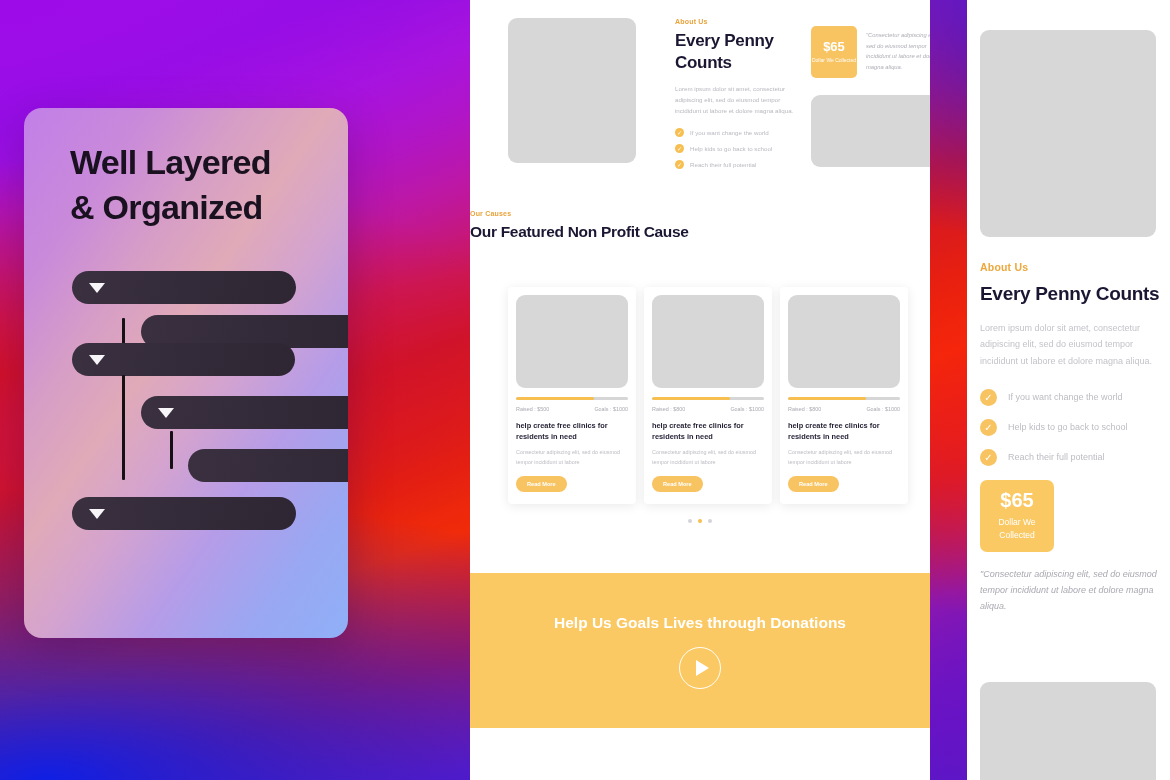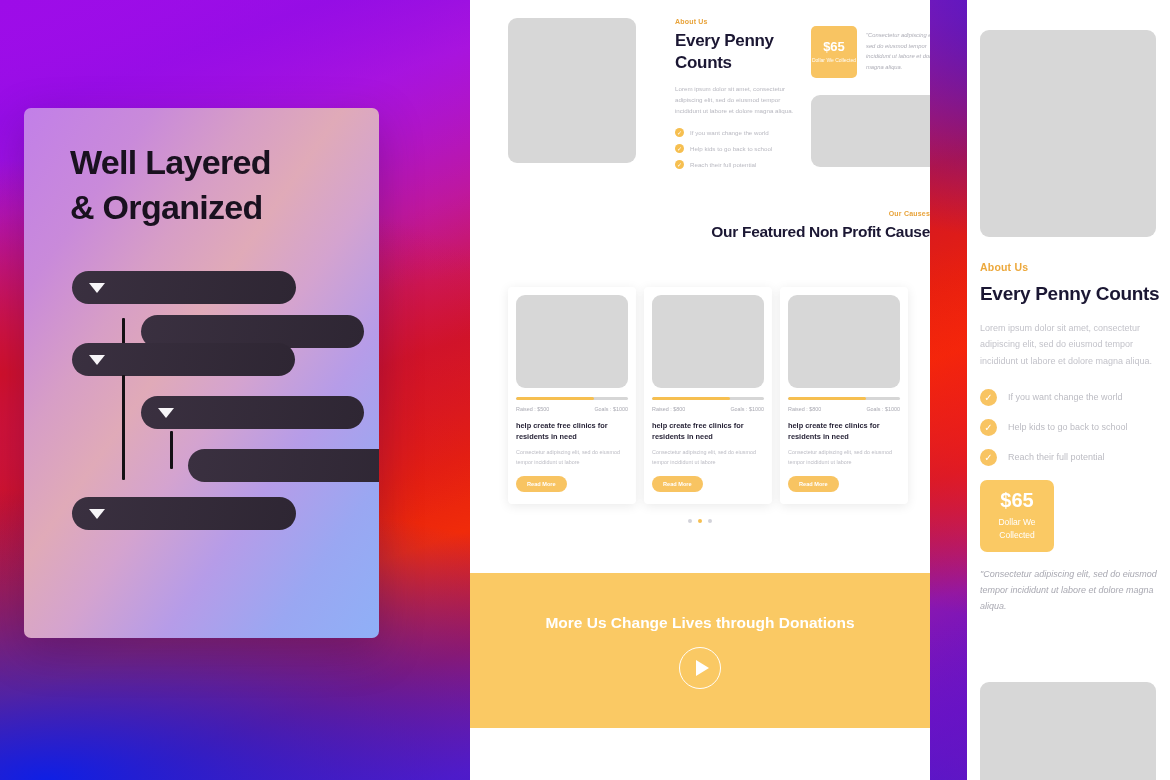--- a/index.html
+++ b/index.html
@@ -40,22 +40,22 @@
   .bg-wash.w5 {
     background: radial-gradient(75% 45% at 100% 55%, #fa1e0c 0%, rgba(250,30,12,0) 58%);
   }
   .bg-wash.w6 {
     background: radial-gradient(70% 40% at 100% 100%, #7a13b8 0%, rgba(122,19,184,0) 60%);
   }
 
   
   #left-card {
     position: absolute; left: 24px; top: 108px;
-    width: 355px; height: 530px;
-    border-radius: 7px;
+    width: 324px; height: 530px;
+    border-radius: 18px;
     background: linear-gradient(125deg,
        #c27fe8 0%, #c98ada 18%, #d79ec6 32%,
        #e0aab8 44%, #d4a3cf 56%, #b69ce8 70%,
        #9aa7f2 85%, #8fb0f7 100%);
     box-shadow: 0 14px 44px rgba(40,0,80,0.28);
     overflow: hidden;
   }
   #left-card .headline {
     position: absolute; left: 46px; top: 32px;
     font-size: 34px; font-weight: 800; letter-spacing: -0.7px;
@@ -110,21 +110,21 @@
   }
   .c-stat .amount { font-size: 13px; font-weight: 800; }
   .c-stat .cap { font-size: 5px; text-align: center; line-height: 1.45; margin-top: 3px; opacity: .95;}
   .c-quote {
     position: absolute; left: 358px; top: 12px; width: 80px;
     color: #adadb6; font-size: 5.8px; font-style: italic; line-height: 1.85;
   }
   .c-sub-img { position: absolute; left: 303px; top: 77px; width: 128px; height: 72px; }
 
   
-  .c-causes-head { position: absolute; left: 0; top: 210px; width: 460px; text-align: right; }
+  .c-causes-head { position: absolute; left: 0; top: 210px; width: 460px; text-align: left; }
   .c-causes-head .eyebrow { display: block; }
   .c-causes-head .c-h2 { font-size: 15.5px; }
 
   .cards { position: absolute; left: 38px; top: 287px; display: flex; gap: 8px; }
   .cause-card {
     width: 128px; background: #fff; border-radius: 4px;
     box-shadow: 0 2px 11px rgba(0,0,0,0.085);
     padding: 8px 8px 12px 8px;
   }
   .cause-card .cimg { width: 112px; height: 93px; }
@@ -305,21 +305,21 @@
     </div>
   </div>
 
   <div class="dots">
     <i></i>
     <i class="on"></i>
     <i></i>
   </div>
 
   <div class="c-cta">
-    <h2>More Us Change Lives through Donations</h2>
+    <h2>Help Us Goals Lives through Donations</h2>
     <div class="play">
         <i></i>
       </div>
   </div>
 </div>
 
 <div class="panel" id="right-panel">
   <div class="ph r-img"></div>
 
   <div class="r-body">

